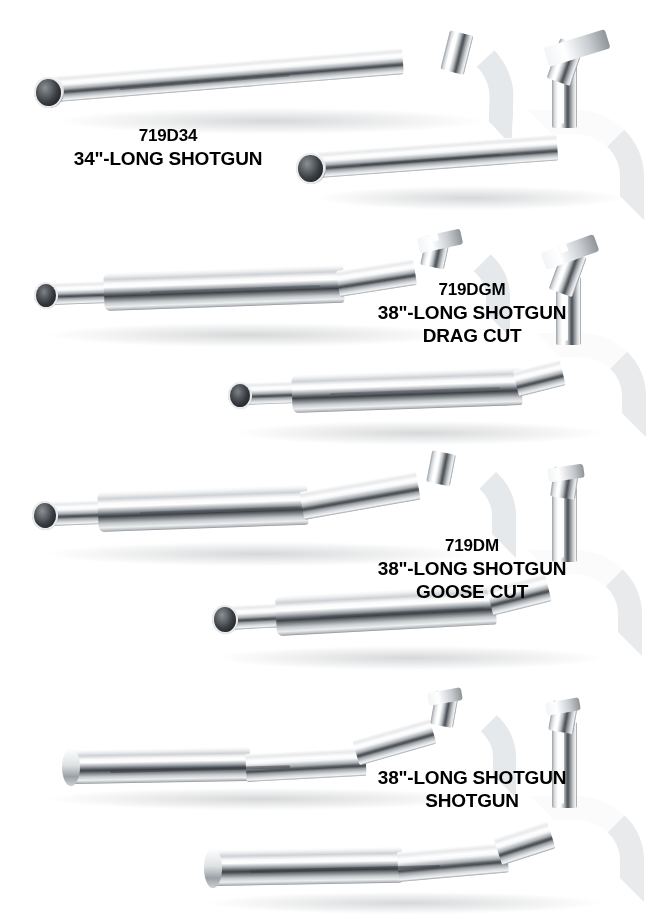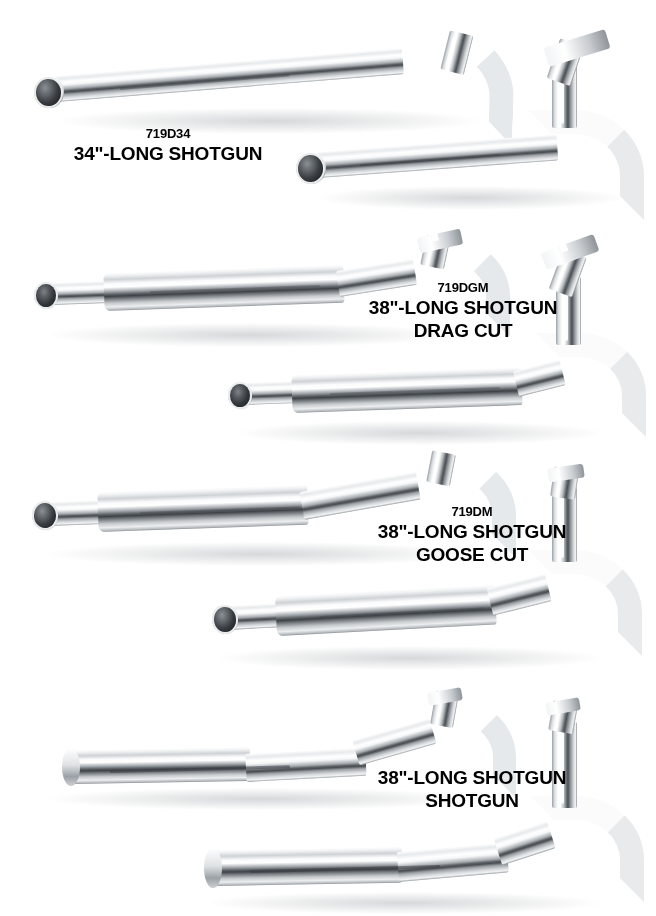--- a/index.html
+++ b/index.html
@@ -12,21 +12,21 @@
   .group{position:absolute;left:0;width:656px;}
 
   
   .label{
     position:absolute;text-align:center;color:#000;
     font-weight:bold;line-height:1.22;
     font-family:"Liberation Sans",sans-serif;
     letter-spacing:-0.2px;white-space:nowrap;
   }
   .label .ln{display:block;}
-  .label .ln1{font-size:13px;}
+  .label .ln1{font-size:17px;}
   .label .ln2{font-size:19px;}
   .label .ln3{font-size:19px;}
 
   
   .pipe{position:absolute;}
 
   
   .seg{
     position:absolute;
     background:
@@ -209,21 +209,21 @@
       <div class="bend" style="left:536px;top:108px;width:62px;height:56px;border-width:24px;border-right-color:#e8eaec;border-top-color:#fbfbfc;border-radius:0 60% 0 0;"></div>
       <div class="vseg" style="left:556px;top:52px;width:25px;height:68px;"></div>
       <div class="hl" style="left:564px;top:56px;width:4px;height:60px;"></div>
       <div class="vseg" style="left:548px;top:26px;width:25px;height:42px;transform:rotate(20deg);transform-origin:bottom center;"></div>
       <div class="goose" style="left:542px;top:18px;width:56px;height:18px;transform:rotate(-20deg);"></div>
       <div class="goose-notch" style="left:560px;top:18px;width:7px;height:9px;transform:rotate(-20deg);"></div>
       <div class="collar" style="left:228px;top:157px;width:24px;height:26px;"></div>
       <div class="tip round" style="left:230px;top:159px;width:20px;height:23px;"></div>
     </div>
 
-    <div class="label" style="left:349px;top:55px;width:228px;">
+    <div class="label" style="left:358px;top:55px;width:228px;">
       <span class="ln ln1">719DGM</span>
       <span class="ln ln2">38"-LONG SHOTGUN</span>
       <span class="ln ln3">DRAG CUT</span>
     </div>
   </div>
 
   <div class="group" style="top:440px;height:235px;">
 
     <div class="pipe">
       <div class="shadow" style="left:50px;top:102px;width:420px;height:24px;"></div>
@@ -245,21 +245,21 @@
       <div class="seg thin" style="left:490px;top:148px;width:60px;height:28px;transform:rotate(-14deg);transform-origin:left center;"></div>
       <div class="bend" style="left:528px;top:110px;width:66px;height:58px;border-width:24px;border-right-color:#e8eaec;border-top-color:#fbfbfc;border-radius:0 60% 0 0;"></div>
       <div class="vseg" style="left:552px;top:48px;width:25px;height:74px;"></div>
       <div class="hl" style="left:560px;top:52px;width:4px;height:66px;"></div>
       <div class="vseg" style="left:550px;top:28px;width:25px;height:30px;transform:rotate(8deg);transform-origin:bottom center;"></div>
       <div class="goose" style="left:548px;top:26px;width:36px;height:14px;transform:rotate(-8deg);"></div>
       <div class="collar" style="left:212px;top:164px;width:26px;height:30px;transform:rotate(-3deg);"></div>
       <div class="tip" style="left:214px;top:167px;width:22px;height:25px;transform:rotate(-3deg);"></div>
     </div>
 
-    <div class="label" style="left:358px;top:64px;width:228px;">
+    <div class="label" style="left:358px;top:96px;width:228px;">
       <span class="ln ln1">719DM</span>
       <span class="ln ln2">38"-LONG SHOTGUN</span>
       <span class="ln ln3">GOOSE CUT</span>
     </div>
   </div>
 
   <div class="group" style="top:680px;height:236px;">
 
     <div class="pipe">
       <div class="shadow" style="left:50px;top:108px;width:420px;height:22px;"></div>

